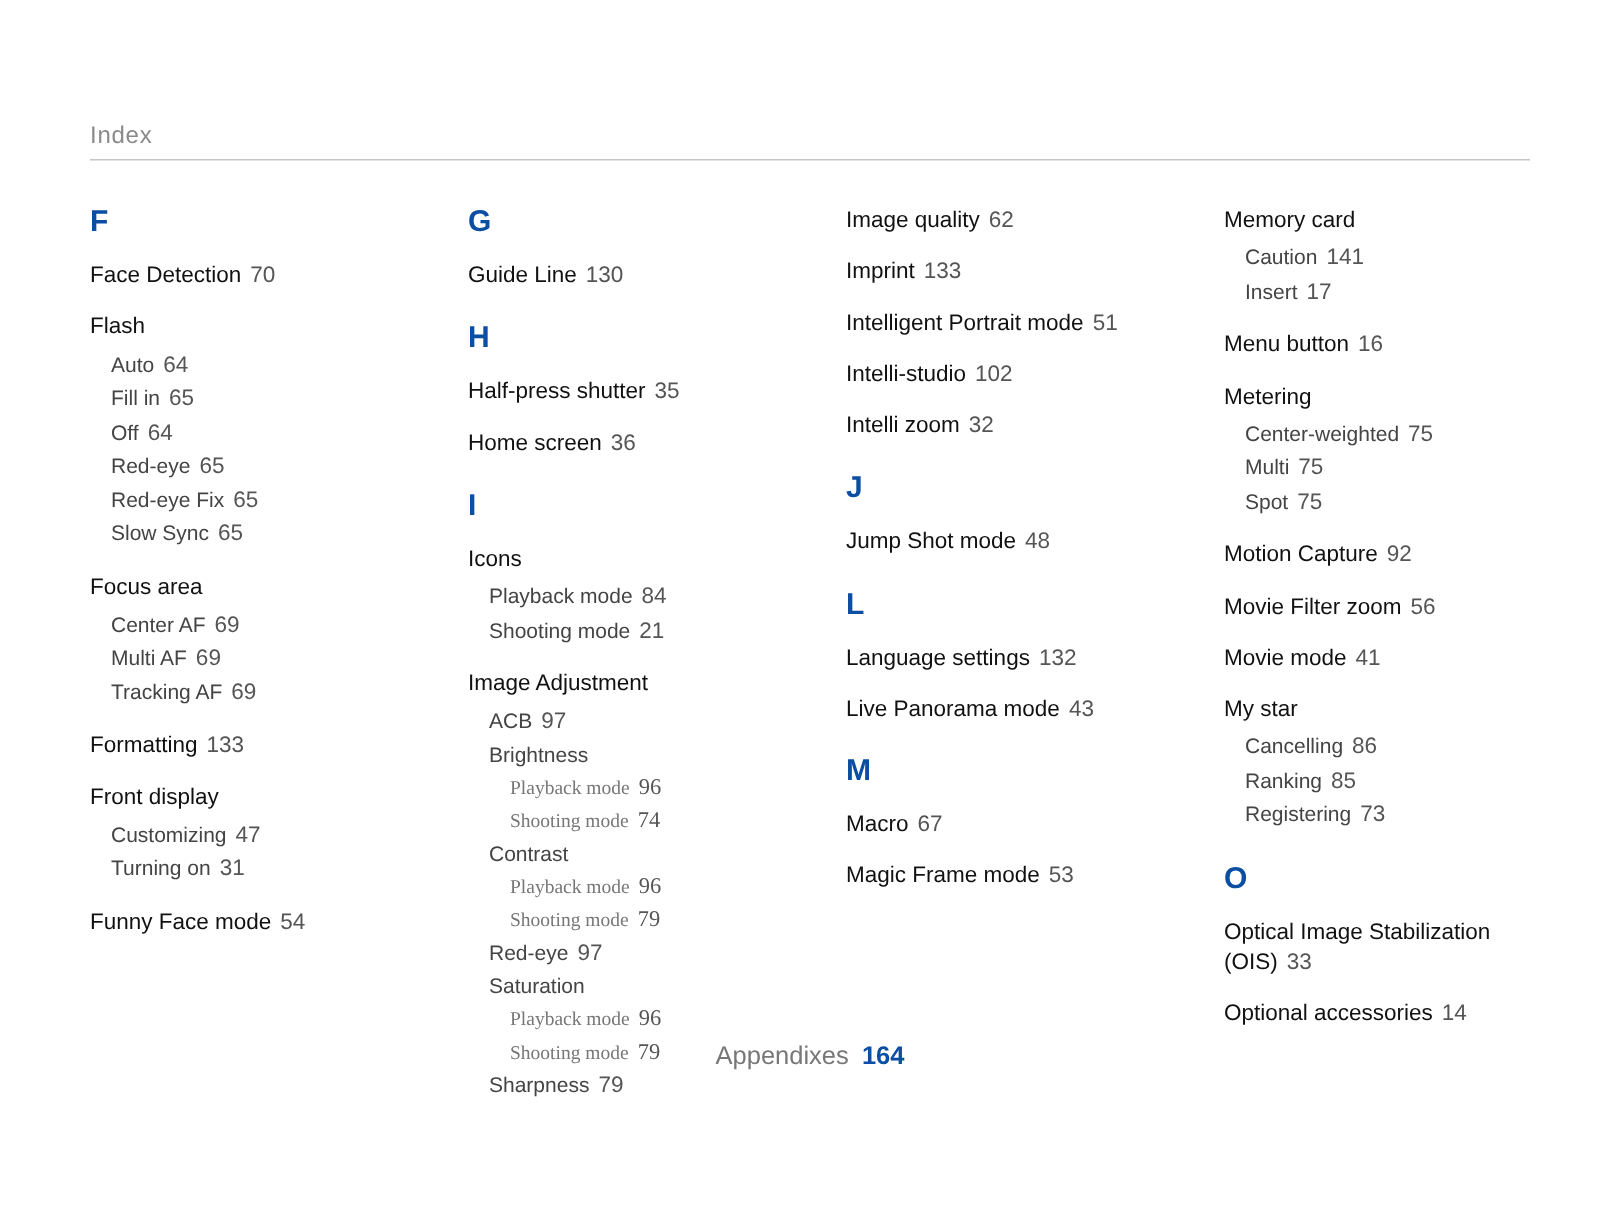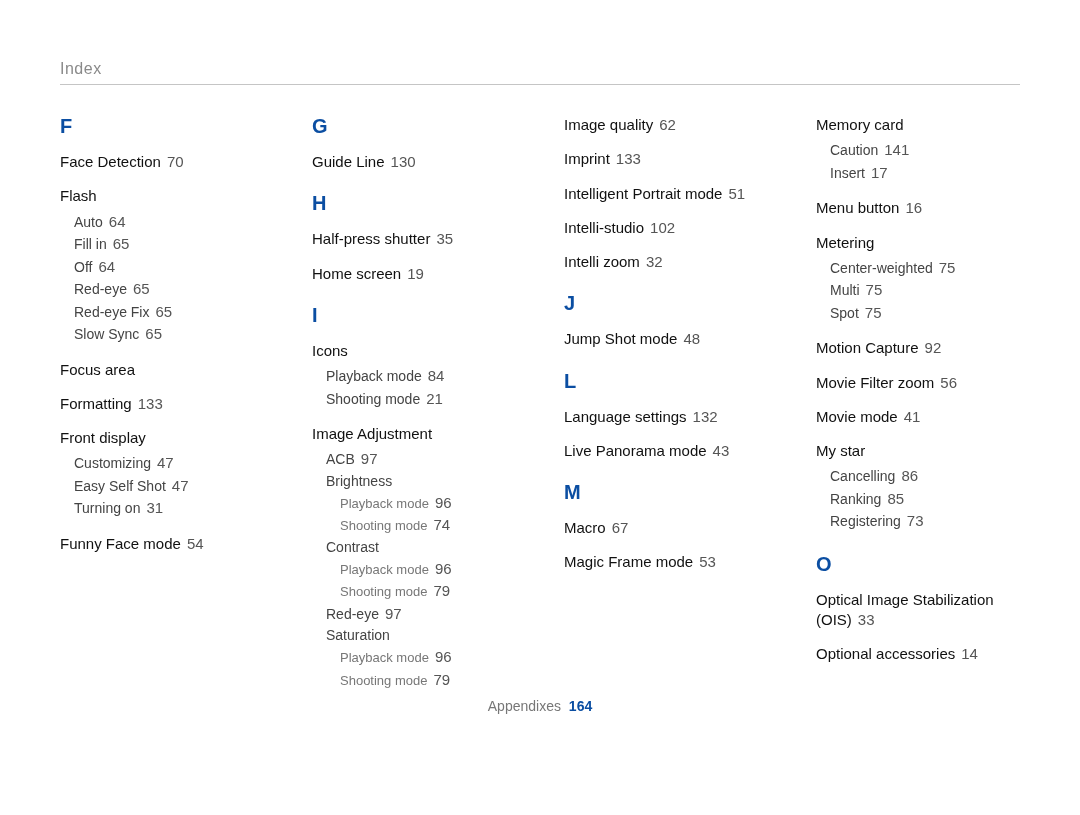--- a/index.html
+++ b/index.html
@@ -10,21 +10,21 @@
     background: #ffffff;
     font-family: "Helvetica Neue", Helvetica, Arial, sans-serif;
     color: #222;
     -webkit-font-smoothing: antialiased;
   }
   .page {
     position: relative;
     width: 1080px;
     height: 728px;
     box-sizing: border-box;
-    padding: 60px 60px 0 60px;
+    padding: 82px 60px 0 60px;
   }
   .title {
     font-size: 16px;
     color: #8a8a8a;
     font-weight: 400;
     letter-spacing: 0.5px;
     margin-bottom: 6px;
   }
   .rule {
     border: none;
@@ -61,33 +61,34 @@
     margin-top: 4px;
     padding-left: 14px;
   }
   .sub {
     font-size: 14px;
     color: #444;
     line-height: 1.5;
   }
   .subsublist {
     padding-left: 14px;
+    font-family: Liberation Serif, serif;
   }
   .subsub {
     font-size: 13px;
     color: #777;
     line-height: 1.5;
   }
   .footer {
     position: absolute;
     bottom: 14px;
     left: 0;
     width: 100%;
     text-align: center;
-    font-size: 14px;
+    font-size: 17px;
     color: #777;
   }
   .footer .pg {
     color: #0b4ea2;
     font-weight: 600;
     margin-left: 4px;
   }
 </style>
 </head>
 <body>
@@ -119,53 +120,61 @@
             <div class="">
               <div class="sub"><span>Red-eye Fix</span><span class="page-num">65</span></div>
             </div>
             <div class="">
               <div class="sub"><span>Slow Sync</span><span class="page-num">65</span></div>
             </div>
           </div>
         </div>
         <div class="block">
           <div class="entry"><span>Focus area</span></div>
+          <div class="sublist">
+            <div class="">
+              <div class="sub"><span>Center AF</span><span class="page-num">69</span></div>
+            </div>
+            <div class="">
+              <div class="sub"><span>Multi AF</span><span class="page-num">69</span></div>
+            </div>
+            <div class="">
+              <div class="sub"><span>Tracking AF</span><span class="page-num">69</span></div>
+            </div>
+          </div>
         </div>
         <div class="block">
           <div class="entry"><span>Formatting</span><span class="page-num">133</span></div>
         </div>
         <div class="block">
           <div class="entry"><span>Front display</span></div>
           <div class="sublist">
             <div class="">
               <div class="sub"><span>Customizing</span><span class="page-num">47</span></div>
-            </div>
-            <div class="">
-              <div class="sub"><span>Easy Self Shot</span><span class="page-num">47</span></div>
             </div>
             <div class="">
               <div class="sub"><span>Turning on</span><span class="page-num">31</span></div>
             </div>
           </div>
         </div>
         <div class="block">
           <div class="entry"><span>Funny Face mode</span><span class="page-num">54</span></div>
         </div>
       </div>
       <div class="col">
         <div class="letter">G</div>
         <div class="block">
           <div class="entry"><span>Guide Line</span><span class="page-num">130</span></div>
         </div>
         <div class="letter" style="margin-top: 20px;">H</div>
         <div class="block">
           <div class="entry"><span>Half-press shutter</span><span class="page-num">35</span></div>
         </div>
         <div class="block">
-          <div class="entry"><span>Home screen</span><span class="page-num">19</span></div>
+          <div class="entry"><span>Home screen</span><span class="page-num">36</span></div>
         </div>
         <div class="letter" style="margin-top: 20px;">I</div>
         <div class="block">
           <div class="entry"><span>Icons</span></div>
           <div class="sublist">
             <div class="">
               <div class="sub"><span>Playback mode</span><span class="page-num">84</span></div>
             </div>
             <div class="">
               <div class="sub"><span>Shooting mode</span><span class="page-num">21</span></div>
@@ -206,20 +215,23 @@
             <div class="">
               <div class="sub"><span>Saturation</span></div>
               <div class="subsublist">
                 <div class="">
                   <div class="subsub"><span>Playback mode</span><span class="page-num">96</span></div>
                 </div>
                 <div class="">
                   <div class="subsub"><span>Shooting mode</span><span class="page-num">79</span></div>
                 </div>
               </div>
+            </div>
+            <div class="">
+              <div class="sub"><span>Sharpness</span><span class="page-num">79</span></div>
             </div>
           </div>
         </div>
       </div>
       <div class="col">
         <div class="block">
           <div class="entry"><span>Image quality</span><span class="page-num">62</span></div>
         </div>
         <div class="block">
           <div class="entry"><span>Imprint</span><span class="page-num">133</span></div>

